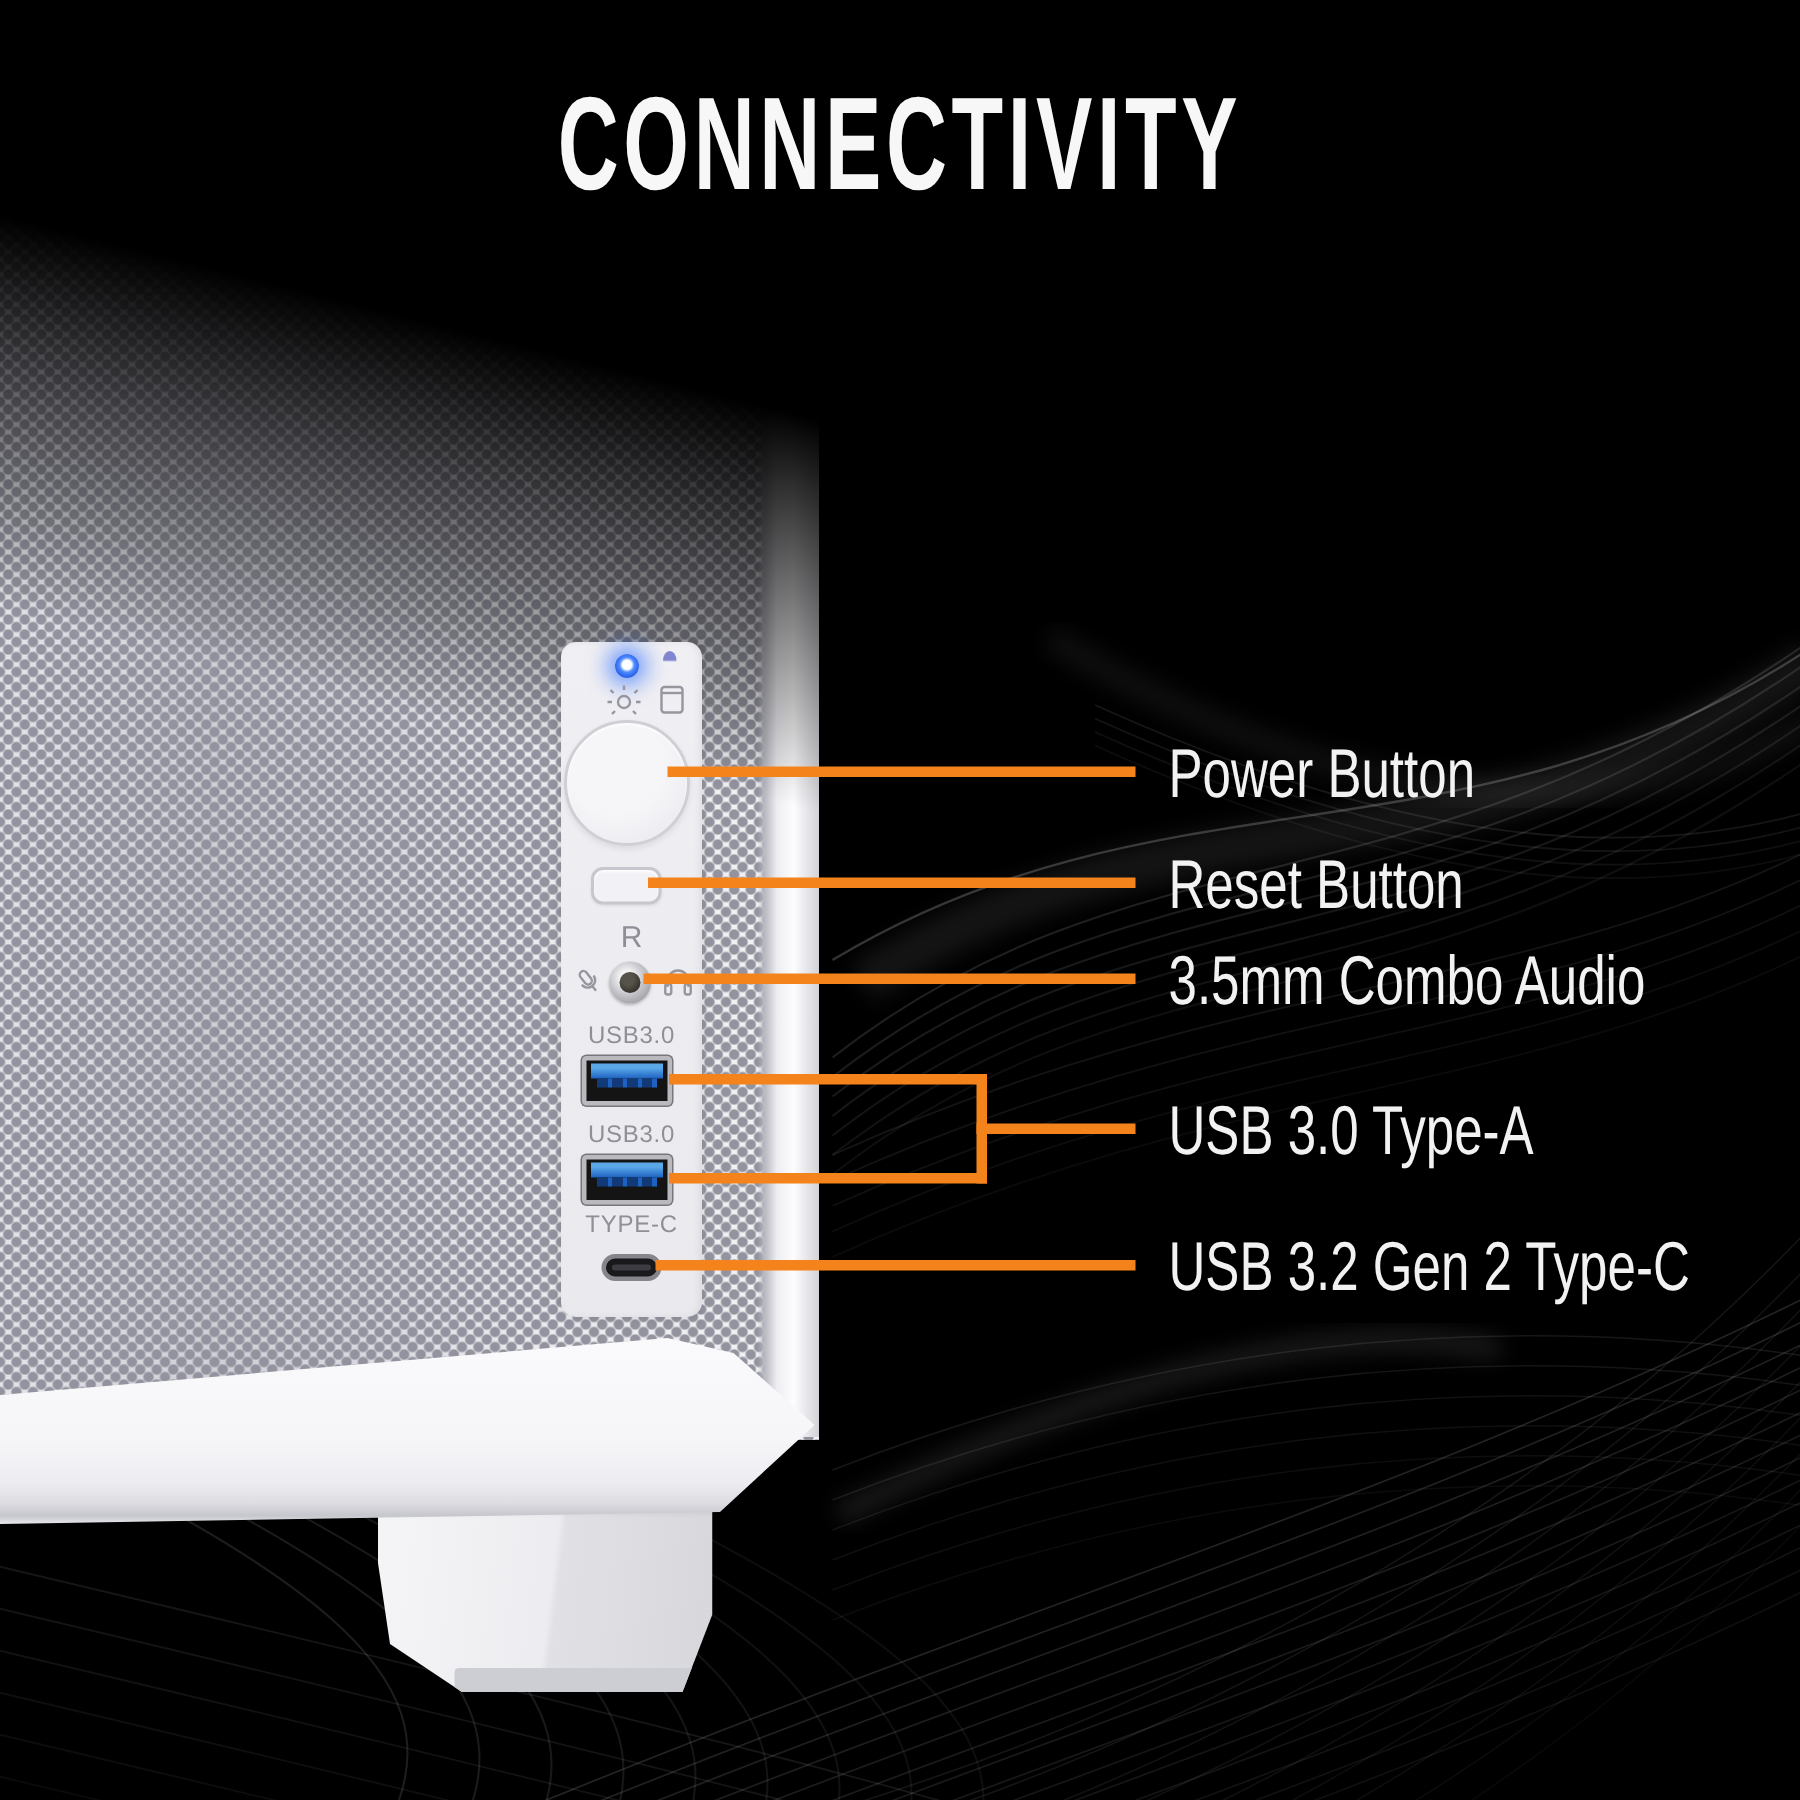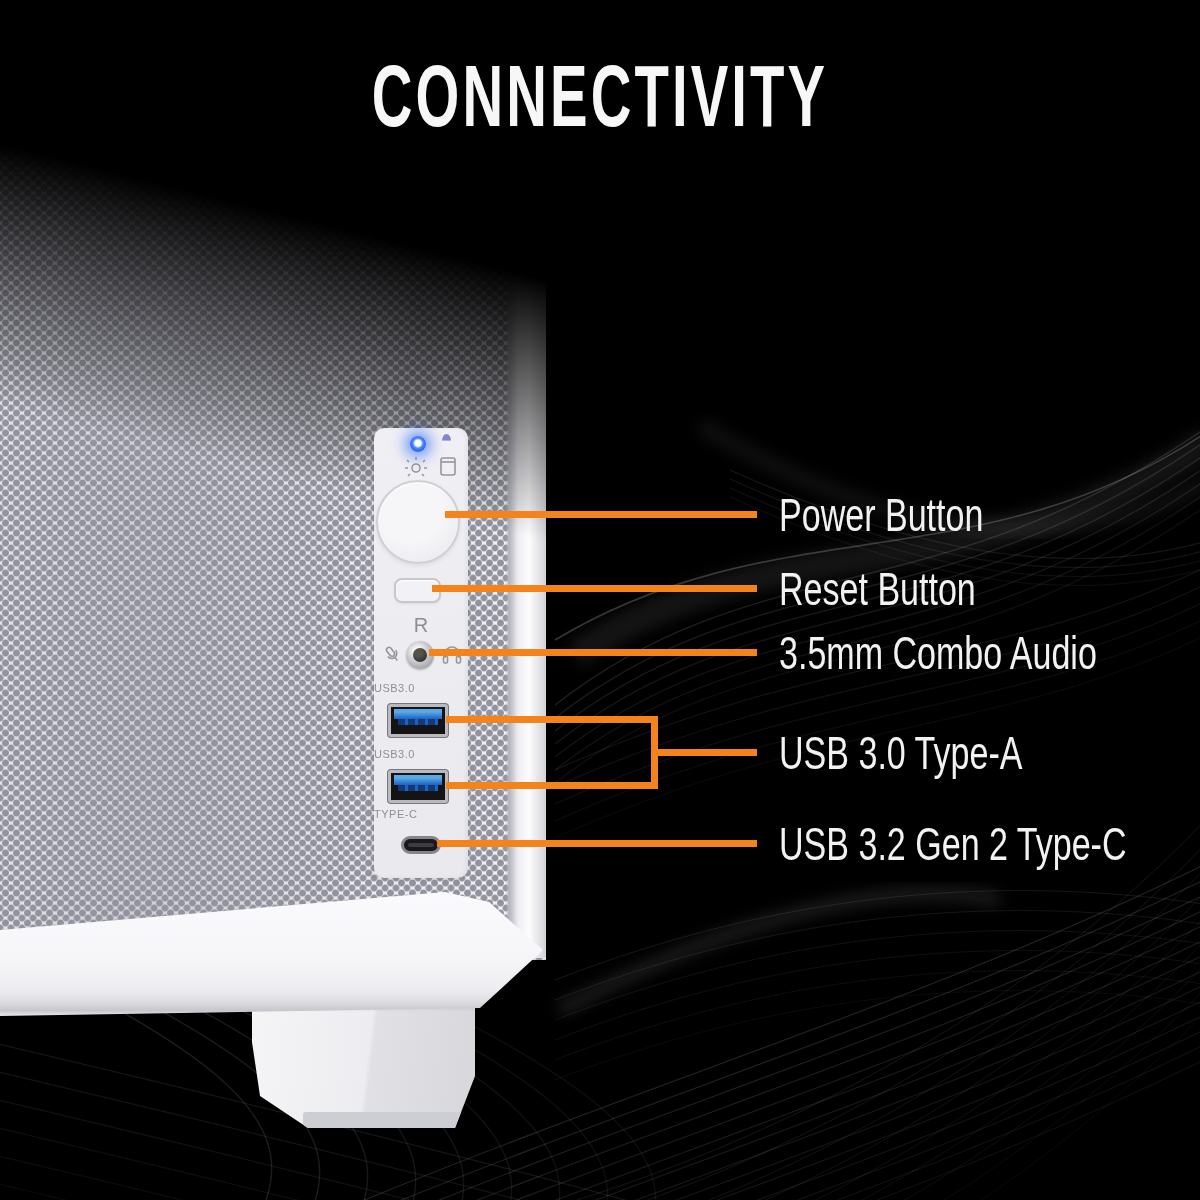--- a/index.html
+++ b/index.html
@@ -51,21 +51,21 @@
       border:2px solid #cfcfd5;background:radial-gradient(circle at 40% 35%,#f6f5f8 0 45%,#e7e6eb 100%);
       box-shadow:0 2px 4px rgba(0,0,0,.08), inset 0 1px 2px #fff;}
   .reset-btn{left:20px;top:150px;width:47px;height:25px;border-radius:8px;
       border:2px solid #c7c7cd;background:#f2f1f5;box-shadow:inset 0 1px 2px #fff,0 1px 2px rgba(0,0,0,.08);}
   .r-label{left:0px;top:186px;width:94px;text-align:center;font-size:20px;color:#8f8d96;}
   .jack{left:32px;top:213px;width:28px;height:28px;border-radius:50%;
       background:radial-gradient(circle at 42% 38%,#f4f4f6 0 18%,#c6c6ca 48%,#85848b 100%);
       box-shadow:0 1px 2px rgba(0,0,0,.25);}
   .jack-hole{left:7px;top:7px;width:14px;height:14px;border-radius:50%;
       background:radial-gradient(circle at 40% 35%,#56544a 0 30%,#211f18 100%);}
-  .port-label{width:94px;left:0;text-align:left;font-size:11px;color:#908e97;letter-spacing:.5px;}
+  .port-label{width:94px;left:0;text-align:center;font-size:16px;color:#908e97;letter-spacing:.5px;}
   .usb{left:14px;width:60px;height:33px;border:3px solid #b9b9be;border-radius:3px;background:#141414;
        box-shadow:0 0 0 1px #77767c;}
   .usb .tongue{left:3px;top:2px;width:48px;height:10px;
        background:linear-gradient(180deg,#5aa8e8 0 30%,#1d62c0 100%);}
   .usb .pins{left:7px;top:12px;width:40px;height:6px;
        background:repeating-linear-gradient(90deg,#123a78 0 7px,#1d62c0 7px 10px);}
   .typec{left:27px;top:408px;width:40px;height:18px;border-radius:9px;border:3px solid #85858b;background:#19191c;}
   .typec-slot{left:4px;top:4px;width:26px;height:4px;border-radius:2px;background:#3c3c42;}
 
   

